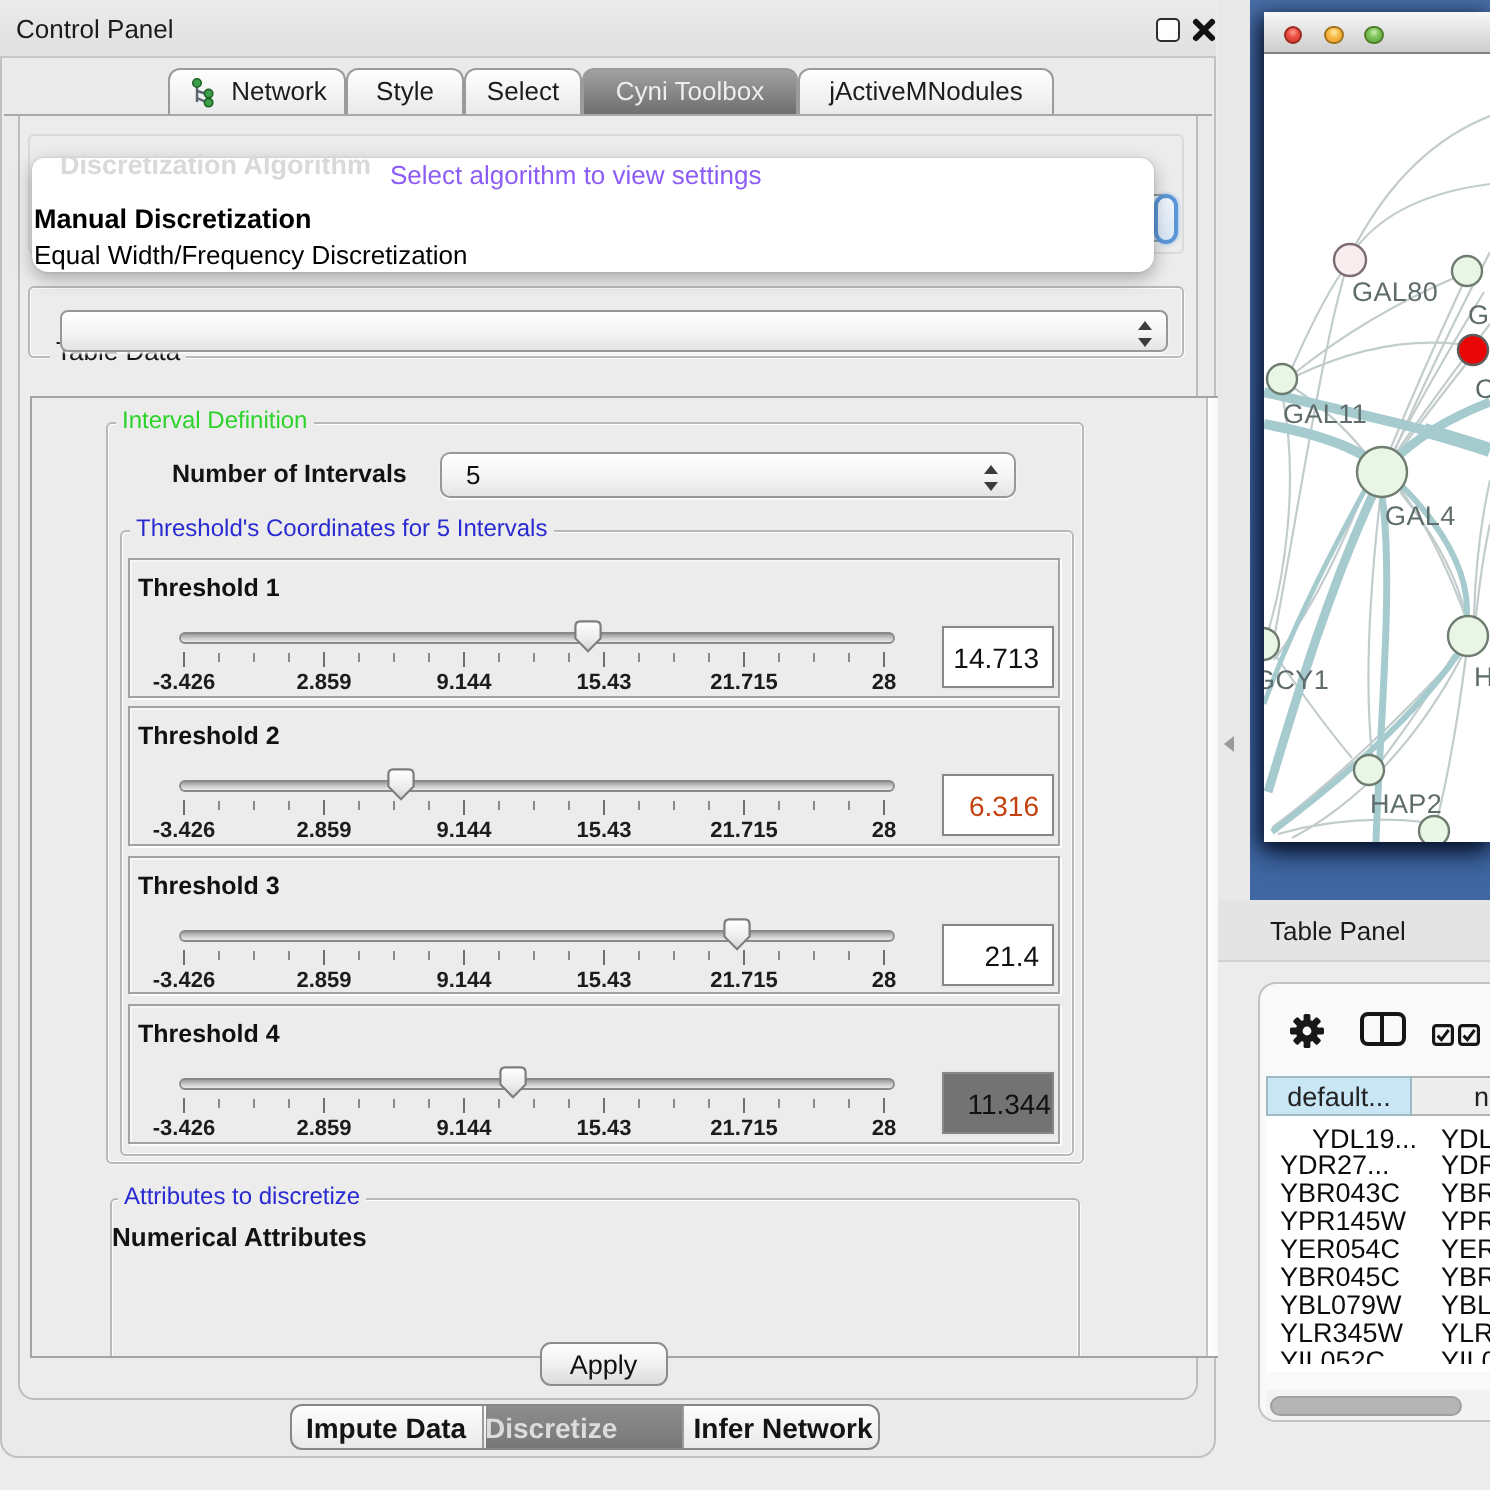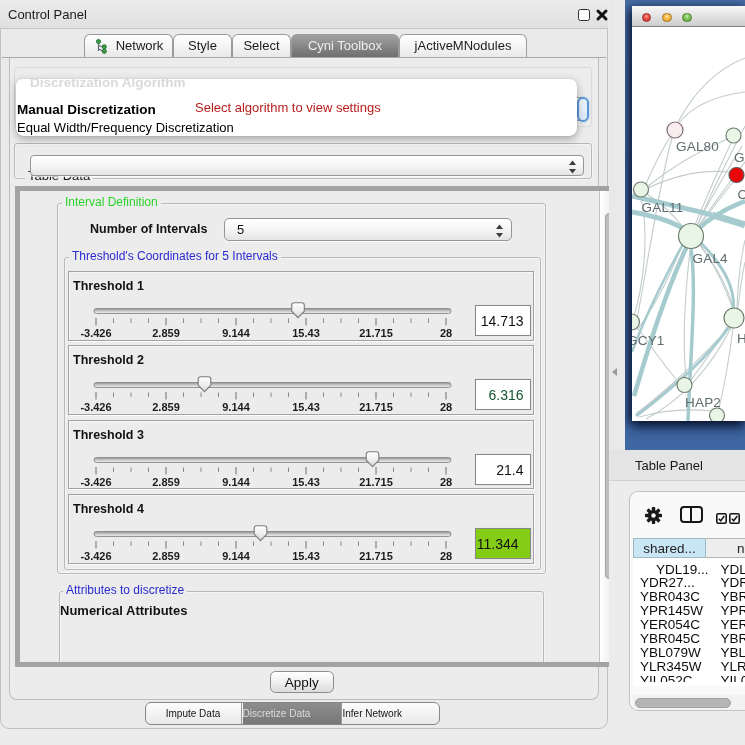--- a/index.html
+++ b/index.html
@@ -58,21 +58,21 @@
 
 <div class="grp" style="left:14px;top:143px;width:578px;height:36px;"></div>
 <div class="grplab" style="left:25px;top:136.5px;font-size:13px;color:#161616;margin-top:32px;">Table Data</div>
 <div class="combo" style="left:30px;top:155px;width:554px;height:21px;border-radius:4px;">
   <svg class="abs" style="right:6px;top:3.5px" width="9" height="14" viewBox="0 0 9 14">
       <path d="M4.5 0.5 L8 5 L1 5 Z" fill="#3c3c3c"></path>
       <path d="M4.5 13.5 L8 9 L1 9 Z" fill="#3c3c3c"></path>
     </svg>
 </div>
 
-<div class="abs" style="left:15px;top:186px;width:608px;height:481px;border:5px solid #a3a3a3;background:#ececec;overflow:hidden;">
+<div class="abs" style="left:15px;top:198px;width:608px;height:481px;border:1px solid #a3a3a3;background:#ececec;overflow:hidden;">
   <div class="abs" style="left:0;top:0;width:560px;height:481px;overflow:hidden;">
 
     <div class="grp" style="left:37px;top:12px;width:488.5px;height:371px;"></div>
     <div class="grplab" style="left:42px;top:5px;color:#2bd32b;">Interval Definition</div>
 
     <div class="abs" style="left:70px;top:31px;font-size:12.5px;font-weight:bold;color:#131313;">Number of Intervals</div>
     <div class="combo" style="left:204px;top:27px;width:288px;height:23px;">
       <div class="abs" style="left:12px;top:0;line-height:22px;font-size:13px;color:#111;">5</div>
       <svg class="abs" style="right:7px;top:4.5px" width="9" height="14" viewBox="0 0 9 14">
           <path d="M4.5 0.5 L8 5 L1 5 Z" fill="#3c3c3c"></path>
@@ -173,21 +173,21 @@
 <text x="27.0" y="64.5" text-anchor="middle" font-size="11" font-weight="bold" fill="#1c1c1c">-3.426</text>
             <text x="97.0" y="64.5" text-anchor="middle" font-size="11" font-weight="bold" fill="#1c1c1c">2.859</text>
             <text x="167.0" y="64.5" text-anchor="middle" font-size="11" font-weight="bold" fill="#1c1c1c">9.144</text>
             <text x="237.0" y="64.5" text-anchor="middle" font-size="11" font-weight="bold" fill="#1c1c1c">15.43</text>
             <text x="307.0" y="64.5" text-anchor="middle" font-size="11" font-weight="bold" fill="#1c1c1c">21.715</text>
             <text x="377.0" y="64.5" text-anchor="middle" font-size="11" font-weight="bold" fill="#1c1c1c">28</text>
 <g transform="translate(128.5,30)">
               <path d="M3.2 0.7 L10.8 0.7 Q13.3 0.7 13.3 3.2 L13.3 9.2 L7 15.6 L0.7 9.2 L0.7 3.2 Q0.7 0.7 3.2 0.7 Z" fill="url(#thg)" stroke="#7d7d7d" stroke-width="1.1"></path>
             </g>
 </svg>
-<div class="abs" style="left:406.5px;top:33px;width:55.5px;height:31px;background:#fff;border:1px solid #878787;box-shadow:0 0 0 1px #e8e8e8;font-size:14px;color:#14532d;text-align:right;line-height:31px;padding-right:6px;">6.316</div>
+<div class="abs" style="left:406.5px;top:33px;width:55.5px;height:31px;background:#fff;border:1px solid #878787;box-shadow:0 0 0 1px #e8e8e8;font-size:14px;color:#c2410c;text-align:right;line-height:31px;padding-right:6px;">6.316</div>
 </div>
       <div class="abs" style="left:63.5px;top:415.8px;width:466px;height:69.5px;border:1px solid #a2a2a2;background:#ececec;box-shadow:1px 1px 0 #fdfdfd, inset 1px 1px 0 #f6f6f6;">
 <svg class="abs" style="left:0;top:0" width="468" height="71" xmlns="http://www.w3.org/2000/svg" font-family="Liberation Sans, sans-serif">
 <defs>
               <linearGradient id="trg" x1="0" y1="0" x2="0" y2="1">
                 <stop offset="0" stop-color="#8f8f8f"></stop>
                 <stop offset="0.5" stop-color="#c9c9c9"></stop>
                 <stop offset="1" stop-color="#f2f2f2"></stop>
               </linearGradient>
 <linearGradient id="thg" x1="0" y1="0" x2="0" y2="1">
@@ -271,45 +271,45 @@
 <text x="27.0" y="64.5" text-anchor="middle" font-size="11" font-weight="bold" fill="#1c1c1c">-3.426</text>
             <text x="97.0" y="64.5" text-anchor="middle" font-size="11" font-weight="bold" fill="#1c1c1c">2.859</text>
             <text x="167.0" y="64.5" text-anchor="middle" font-size="11" font-weight="bold" fill="#1c1c1c">9.144</text>
             <text x="237.0" y="64.5" text-anchor="middle" font-size="11" font-weight="bold" fill="#1c1c1c">15.43</text>
             <text x="307.0" y="64.5" text-anchor="middle" font-size="11" font-weight="bold" fill="#1c1c1c">21.715</text>
             <text x="377.0" y="64.5" text-anchor="middle" font-size="11" font-weight="bold" fill="#1c1c1c">28</text>
 <g transform="translate(184.5,30)">
               <path d="M3.2 0.7 L10.8 0.7 Q13.3 0.7 13.3 3.2 L13.3 9.2 L7 15.6 L0.7 9.2 L0.7 3.2 Q0.7 0.7 3.2 0.7 Z" fill="url(#thg)" stroke="#7d7d7d" stroke-width="1.1"></path>
             </g>
 </svg>
-<div class="abs" style="left:406.5px;top:33px;width:55.5px;height:31px;background:#84cc16;border:1px solid #878787;box-shadow:0 0 0 1px #e8e8e8;font-size:14px;color:#111;text-align:right;line-height:31px;padding-right:11px;">11.344</div>
+<div class="abs" style="left:406.5px;top:33px;width:55.5px;height:31px;background:#737373;border:1px solid #878787;box-shadow:0 0 0 1px #e8e8e8;font-size:14px;color:#111;text-align:right;line-height:31px;padding-right:0;">11.344</div>
 </div>
     </div>
 
     <div class="grp" style="left:39px;top:400px;width:485px;height:110px;"></div>
     <div class="grplab" style="left:43px;top:393px;color:#2a2ad2;">Attributes to discretize</div>
     <div class="abs" style="left:40px;top:412px;font-size:13px;font-weight:bold;color:#131313;">Numerical Attributes</div>
   </div>
 
   <div class="abs" style="right:0;top:0;width:19.5px;height:481px;background:linear-gradient(90deg,#ffffff,#e6e6e6);border-left:1px solid #c2c2c2;">
     <div class="abs" style="left:5px;top:22px;width:8.5px;height:366px;background:#bdbdbd;border:1px solid #a3a3a3;border-radius:4.5px;"></div>
   </div>
 </div>
 
 <div class="abs" style="left:270px;top:670.5px;width:63.5px;height:22.5px;border:1px solid #8d8d8d;border-radius:5.5px;background:linear-gradient(#ffffff,#f0f0f0 50%,#dcdcdc);font-size:13.5px;color:#111;text-align:center;line-height:21px;">Apply</div>
 
-<div class="abs" style="left:144.5px;top:702px;width:295px;height:23px;border:1px solid #878787;border-radius:6px;background:linear-gradient(#fdfdfd,#e9e9e9);overflow:hidden;font-weight:normal;font-size:10px;color:#141414;">
+<div class="abs" style="left:144.5px;top:702px;width:295px;height:23px;border:1px solid #878787;border-radius:6px;background:linear-gradient(#fdfdfd,#e9e9e9);overflow:hidden;font-weight:bold;font-size:14px;color:#141414;">
   <div class="abs" style="left:0;top:0;width:96px;height:23px;text-align:center;line-height:22px;border-right:1px solid #9b9b9b;">Impute Data</div>
   <div class="abs" style="left:97px;top:0;width:99px;height:23px;text-align:left;line-height:22px;background:linear-gradient(#8d8d8d,#757575);color:#dcdcdc;border-right:1px solid #9b9b9b;">Discretize Data</div>
-  <div class="abs" style="left:197px;top:0;width:98px;height:23px;text-align:left;line-height:22px;">Infer Network</div>
+  <div class="abs" style="left:197px;top:0;width:98px;height:23px;text-align:center;line-height:22px;">Infer Network</div>
 </div>
 
 <div class="abs" style="left:15.5px;top:79px;width:561.5px;height:57px;background:#fff;border-radius:6px 7px 8px 8px;box-shadow:0 3px 9px rgba(0,0,0,0.30), 0 0 1px rgba(0,0,0,0.2);"></div>
 <div class="abs" style="left:30px;top:75px;font-size:13.5px;font-weight:bold;color:#d9d9d9;z-index:5;">Discretization Algorithm</div>
-<div class="abs" style="left:195px;top:100px;font-size:13px;color:#b91c1c;z-index:5;">Select algorithm to view settings</div>
+<div class="abs" style="left:195px;top:80px;font-size:13px;color:#8b5cf6;z-index:5;">Select algorithm to view settings</div>
 <div class="abs" style="left:17px;top:101.5px;font-size:13.5px;font-weight:bold;color:#000;z-index:5;">Manual Discretization</div>
 <div class="abs" style="left:17px;top:119.5px;font-size:13px;color:#000;z-index:5;">Equal Width/Frequency Discretization</div>
 
 <div class="abs" style="left:608.5px;top:0;width:16.5px;height:745px;background:#e9e9e9;"></div>
 <div class="abs" style="left:612px;top:368px;width:0;height:0;border-top:4px solid transparent;border-bottom:4px solid transparent;border-right:5px solid #9a9a9a;"></div>
 
 <div class="abs" style="left:625px;top:0;width:120px;height:450px;background:linear-gradient(#486ea6,#3c639e 60%,#3f67a2);overflow:hidden;">
   <div class="abs" style="left:7px;top:6px;width:113px;height:415px;box-shadow:-3px 2px 8px rgba(5,15,40,0.6), 0 5px 12px rgba(2,8,30,0.85);">
     <div class="abs" style="left:0;top:0;width:113px;height:21px;background:linear-gradient(#f8f8f8,#cdcdcd);border-bottom:1px solid #808080;">
       <div class="abs" style="left:10.1px;top:7px;width:9.4px;height:9.4px;border-radius:50%;background:radial-gradient(circle at 50% 32%, #ff9d92 0%, #ef5347 40%, #cc2f25 100%);border:1px solid #992a23;"></div>
@@ -413,21 +413,21 @@
   <span class="abs" style="left:86.5px;top:18px;"><svg width="11" height="11" viewBox="0 0 11 11" xmlns="http://www.w3.org/2000/svg">
 <rect x="0.8" y="0.8" width="9.4" height="9.4" rx="1.4" fill="none" stroke="#161616" stroke-width="1.6"></rect>
 <path d="M2.8 5.8 L4.7 7.8 L8.3 3" fill="none" stroke="#161616" stroke-width="1.5"></path>
 </svg></span>
   <span class="abs" style="left:99.5px;top:18px;"><svg width="11" height="11" viewBox="0 0 11 11" xmlns="http://www.w3.org/2000/svg">
 <rect x="0.8" y="0.8" width="9.4" height="9.4" rx="1.4" fill="none" stroke="#161616" stroke-width="1.6"></rect>
 <path d="M2.8 5.8 L4.7 7.8 L8.3 3" fill="none" stroke="#161616" stroke-width="1.5"></path>
 </svg></span>
 
   <div class="abs" style="left:3.5px;top:45.5px;width:118.5px;height:148.5px;background:#fff;">
-    <div class="abs" style="left:0;top:0;width:73px;height:20.5px;background:#c9e6f4;border:1px solid #9fb9c6;font-size:13.5px;color:#222;text-align:center;line-height:19px;">shared...</div>
+    <div class="abs" style="left:0;top:0;width:73px;height:20.5px;background:#c9e6f4;border:1px solid #9fb9c6;font-size:13.5px;color:#222;text-align:center;line-height:19px;">default...</div>
     <div class="abs" style="left:73px;top:0;width:45.5px;height:20.5px;background:#ededed;border:1px solid #b5b5b5;border-left:none;font-size:13.5px;color:#222;">
         <span style="position:absolute;left:31px;top:2px;">nam</span>
       </div>
     <div class="abs" style="left:0;top:20.5px;width:118.5px;height:123.5px;overflow:hidden;">
 <div class="abs" style="left:7px;top:3.5px;width:200px;height:13.9px;font-size:13.5px;color:#0c0c0c;white-space:nowrap;">
           <span style="position:absolute;left:16px">YDL19...</span>
           <span style="position:absolute;left:80.5px">YDL1</span>
         </div>
 <div class="abs" style="left:7px;top:17.4px;width:200px;height:13.9px;font-size:13.5px;color:#0c0c0c;white-space:nowrap;">
           <span style="position:absolute;left:0">YDR27...</span>

